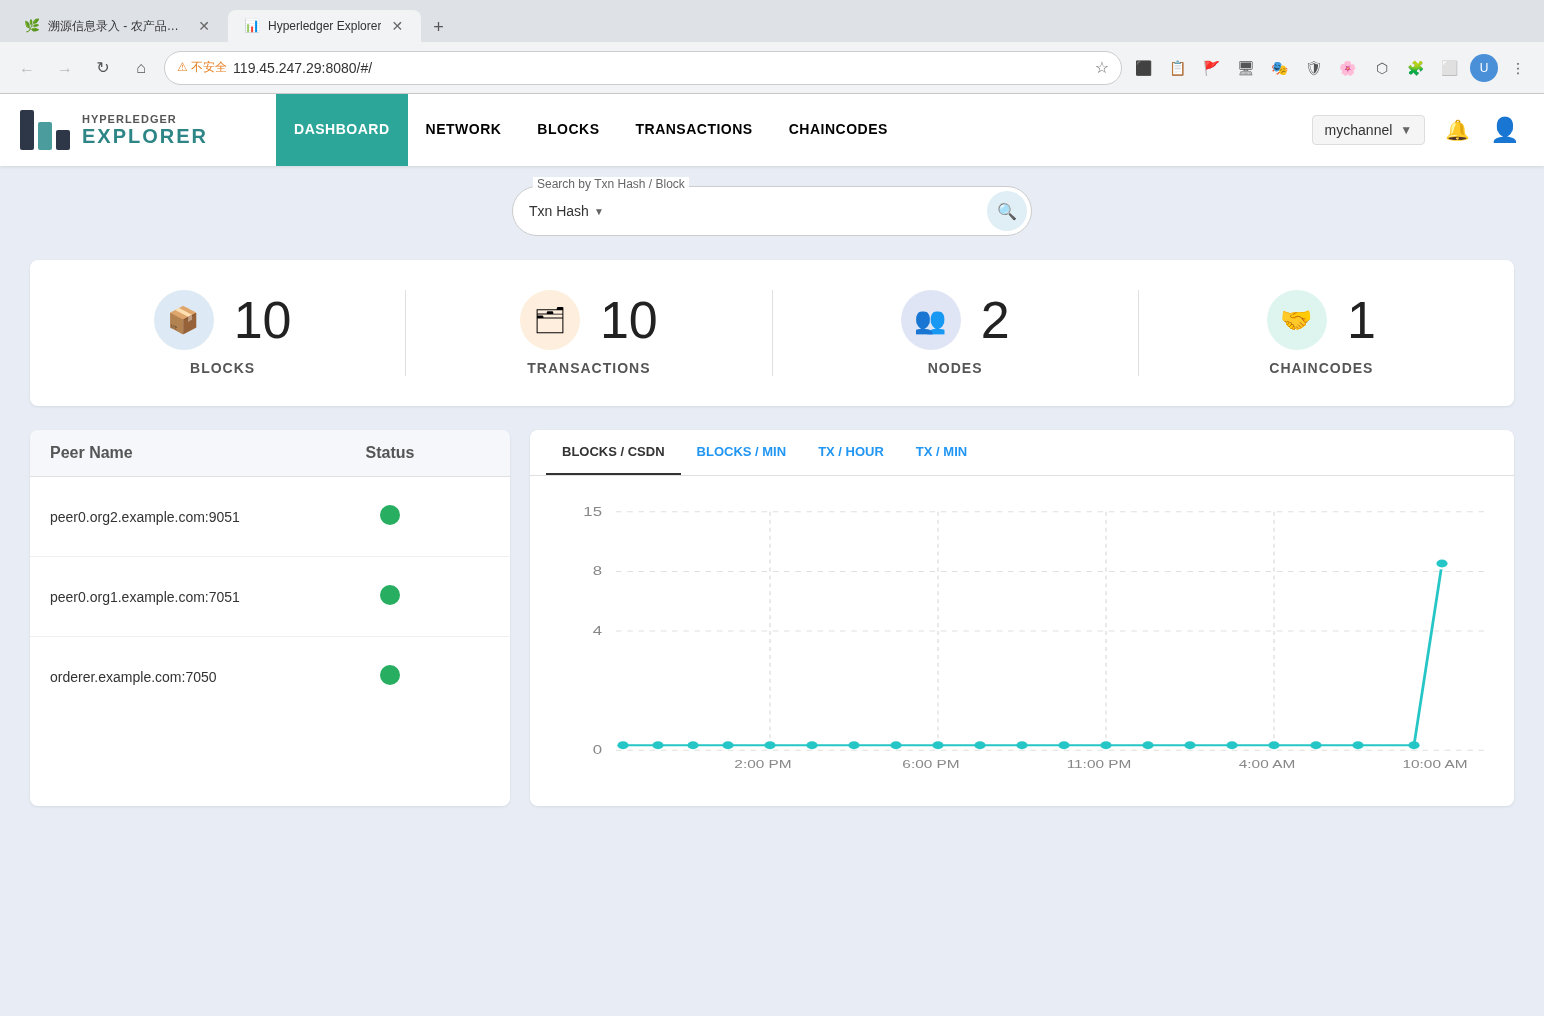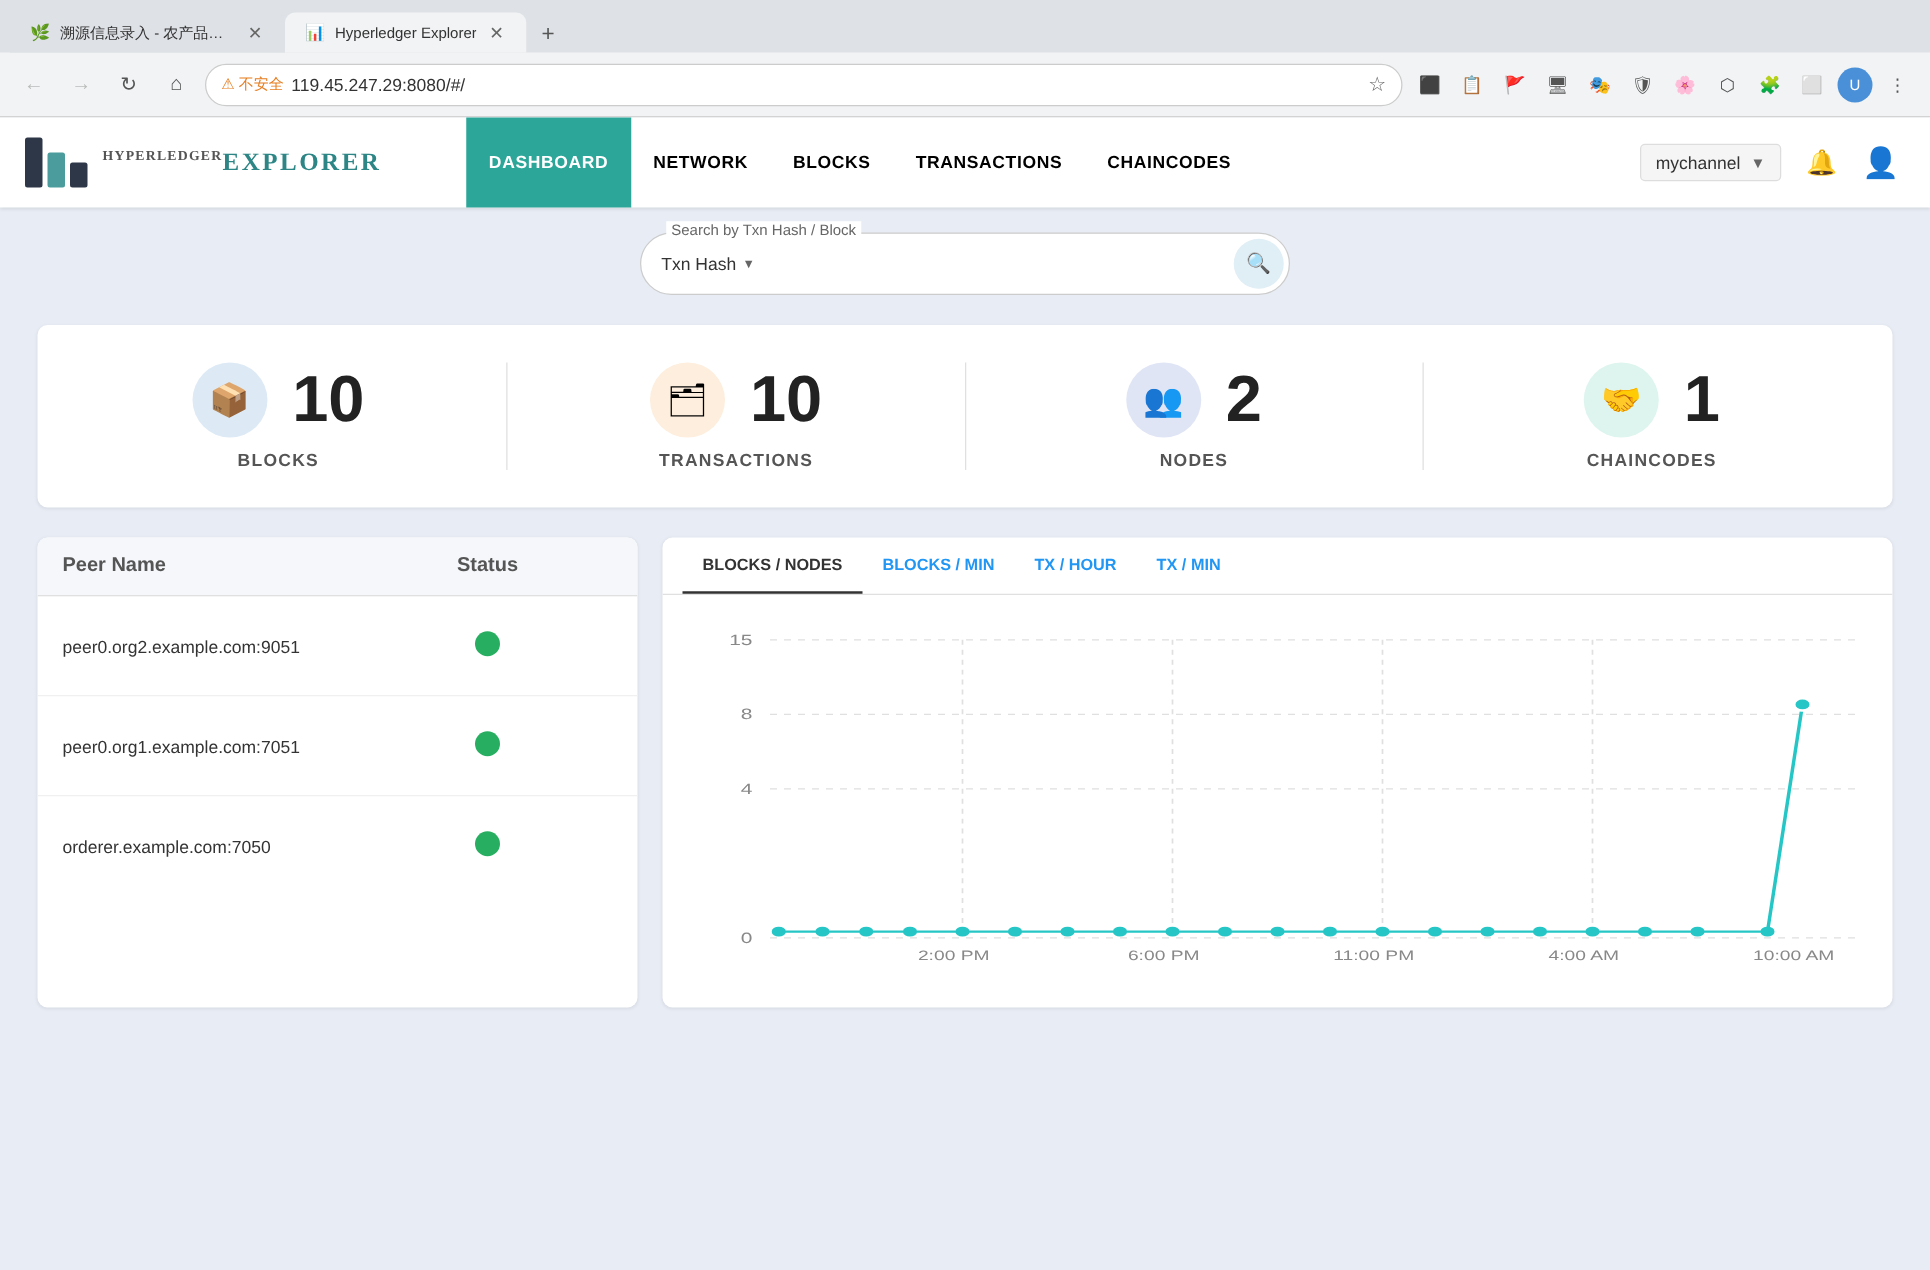--- a/index.html
+++ b/index.html
@@ -30,21 +30,21 @@
     .app-container { background: #e8edf5; min-height: calc(1016px - 94px); }
 
     
     .app-header { background: white; display: flex; align-items: center; padding: 0 20px; height: 72px; box-shadow: 0 1px 3px rgba(0,0,0,0.1); }
     .logo-area { display: flex; align-items: center; gap: 12px; margin-right: 30px; }
     .logo-icon { display: flex; gap: 4px; }
     .logo-block { width: 14px; border-radius: 2px; }
     .logo-b1 { height: 40px; background: #2d3748; }
     .logo-b2 { height: 28px; background: #4a9d9c; margin-top: 12px; }
     .logo-b3 { height: 20px; background: #2d3748; margin-top: 20px; }
-    .logo-text { display: flex; flex-direction: row; font-family: Liberation Serif, serif; }
+    .logo-text { display: flex; flex-direction: column; }
     .logo-top { font-size: 11px; color: #555; font-weight: 600; letter-spacing: 1px; }
     .logo-bottom { font-size: 20px; color: #2d8585; font-weight: 800; letter-spacing: 2px; }
 
     .nav-menu { display: flex; align-items: flex-start; flex: 1; height: 100%; padding-left: 38px; }
     .nav-item { display: flex; align-items: center; padding: 0 18px; height: 100%; font-size: 14px; font-weight: 700; color: #000000; cursor: pointer; letter-spacing: 0.5px; text-decoration: none; border-bottom: 3px solid transparent; }
     .nav-item.active { background: #2da69a; color: white; border-bottom-color: transparent; }
 
     .channel-selector { display: flex; align-items: center; background: #f5f5f5; border: 1px solid #ddd; border-radius: 4px; padding: 6px 12px; gap: 8px; cursor: pointer; margin-right: 16px; }
     .channel-selector span { font-size: 14px; color: #333; }
     .channel-selector .chevron { color: #666; font-size: 12px; }
@@ -67,21 +67,21 @@
 
     
     .stats-container { background: white; border-radius: 8px; padding: 30px; display: flex; margin-bottom: 24px; box-shadow: 0 1px 3px rgba(0,0,0,0.08); }
     .stat-card { flex: 1; display: flex; flex-direction: column; align-items: center; gap: 10px; }
     .stat-divider { width: 1px; background: #e0e0e0; margin: 0 20px; }
     .stat-icon-wrapper { width: 60px; height: 60px; border-radius: 50%; display: flex; align-items: center; justify-content: center; font-size: 26px; }
     .stat-icon-blocks { background: #ddeaf5; }
     .stat-icon-tx { background: #fdeedd; }
     .stat-icon-nodes { background: #e0e5f5; }
     .stat-icon-chaincodes { background: #ddf5ee; }
-    .stat-number { font-size: 52px; font-weight: 700; color: #222; line-height: 1; }
+    .stat-number { font-size: 52px; font-weight: 400; color: #222; line-height: 1; }
     .stat-label { font-size: 14px; font-weight: 700; color: #555; letter-spacing: 1px; }
     .stat-row { display: flex; align-items: center; gap: 20px; }
 
     
     .bottom-section { display: flex; gap: 20px; }
 
     
     .peers-table-container { background: white; border-radius: 8px; flex: 0 0 480px; box-shadow: 0 1px 3px rgba(0,0,0,0.08); overflow: hidden; }
     .table-header-row { display: flex; background: #f5f7fa; border-bottom: 1px solid #e0e0e0; }
     .table-header-cell { flex: 1; padding: 14px 20px; font-size: 16px; color: #555; font-weight: 600; text-align: center; }
@@ -261,21 +261,21 @@
             <div class="table-cell">orderer.example.com:7050</div>
             <div class="table-cell">
               <span class="status-dot"></span>
             </div>
           </div>
         </div>
       </div>
 
       <div class="chart-container">
         <div class="chart-tabs">
-          <div class="chart-tab active">BLOCKS / NODES</div>
+          <div class="chart-tab active">BLOCKS / CSDN</div>
           <div class="chart-tab blue">BLOCKS / MIN</div>
           <div class="chart-tab blue">TX / HOUR</div>
           <div class="chart-tab blue">TX / MIN</div>
         </div>
         <div class="chart-area">
           <svg class="chart-svg" viewBox="0 0 680 300" preserveAspectRatio="none">
 
             <line x1="50" y1="20" x2="670" y2="20" stroke="#e0e0e0" stroke-dasharray="4,4" stroke-width="1"></line>
             <line x1="50" y1="80" x2="670" y2="80" stroke="#e0e0e0" stroke-dasharray="4,4" stroke-width="1"></line>
             <line x1="50" y1="140" x2="670" y2="140" stroke="#e0e0e0" stroke-dasharray="4,4" stroke-width="1"></line>

